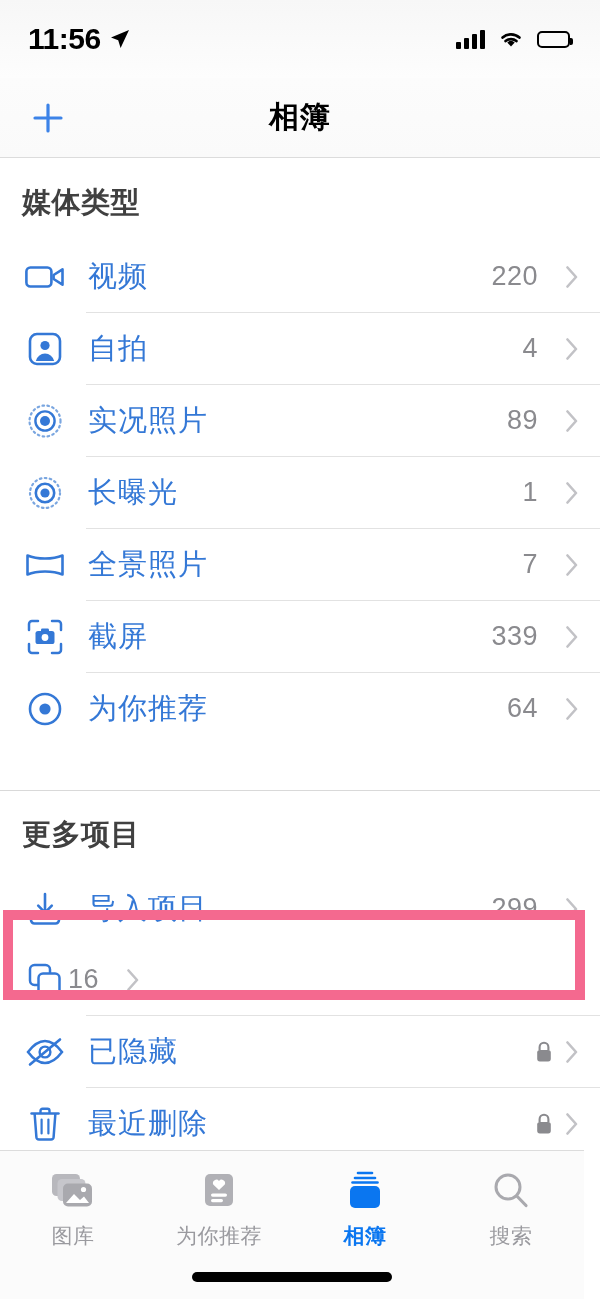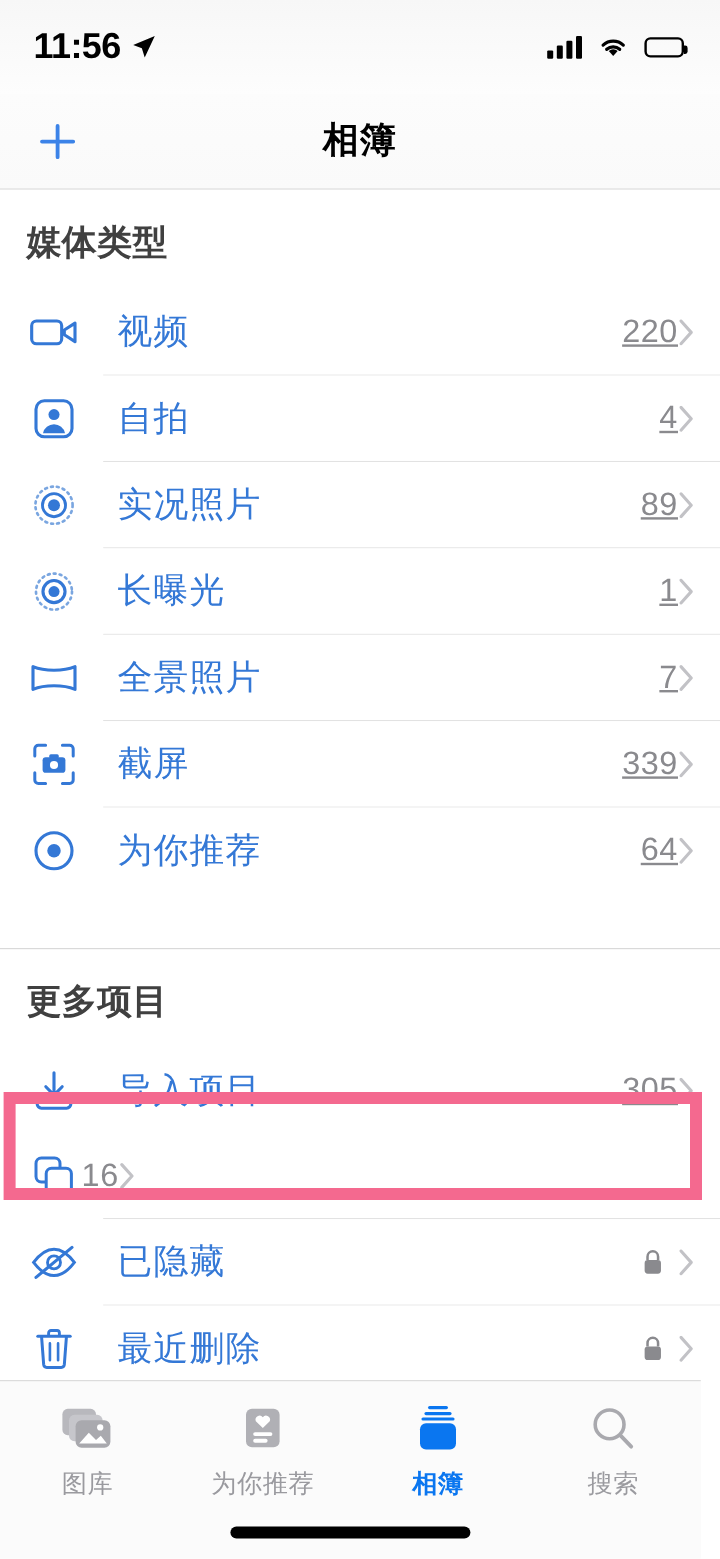--- a/index.html
+++ b/index.html
@@ -59,24 +59,24 @@
   .section-gap { height:46px; }
   .hairline { height:1px; background:#d9d9d9; margin:0; }
 
   .row {
     position:relative; display:flex; align-items:center;
     height:71px; padding-left:22px; padding-right:22px; background:#fff;
   }
   .row-icon { width:46px; flex:0 0 46px; display:flex; align-items:center; justify-content:center; color:#3478d6; }
   .row-icon svg { display:block; }
   .row-label {
-    flex:1 1 auto; margin-left:30px;
+    flex:1 1 auto; margin-left:20px;
     font-size:29px; color:#3478d6; letter-spacing:1px;
   }
-  .row-count { font-size:27px; color:#8a8a8e; margin-right:1px; letter-spacing:0.5px;text-decoration:underline; }
+  .row-count { font-size:27px; color:#8a8a8e; margin-right:28px; letter-spacing:0.5px; }
   .row-lock { margin-right:13px; display:flex; align-items:center; }
   .chev { width:12px; height:22px; flex:0 0 12px; }
   .row-sep { height:1px; background:#e2e2e2; margin-left:86px; }
 
   
   .highlight-box {
     position:absolute; left:3px; top:910px; width:582px; height:90px;
     border:10px solid #f4698f; background:transparent;
     pointer-events:none; z-index:40;
   }
@@ -274,21 +274,21 @@
     <div class="section-header">更多项目</div>
 
     <div class="row">
       <span class="row-icon">
         <svg width="34" height="36" viewBox="0 0 34 36">
           <path d="M17 3 V21 M10.2 14.6 L17 21.6 L23.8 14.6" stroke="#3478d6" stroke-width="2.6" fill="none" stroke-linecap="round" stroke-linejoin="round"></path>
           <path d="M3 21 v8 a3.5 3.5 0 0 0 3.5 3.5 h21 a3.5 3.5 0 0 0 3.5 -3.5 v-8" stroke="#3478d6" stroke-width="2.6" fill="none" stroke-linecap="round"></path>
         </svg>
       </span>
       <span class="row-label">导入项目</span>
-      <span class="row-count">305</span>
+      <span class="row-count">299</span>
       <span class="chev">
         <svg width="12" height="22" viewBox="0 0 12 22">
             <path d="M1.5 1.5 L10 11 L1.5 20.5" stroke="#c2c2c6" stroke-width="2.6" fill="none" stroke-linecap="round" stroke-linejoin="round"></path>
           </svg>
       </span>
     </div>
 
     <div class="row">
       <span class="row-icon">
         <svg width="36" height="36" viewBox="0 0 36 36">

